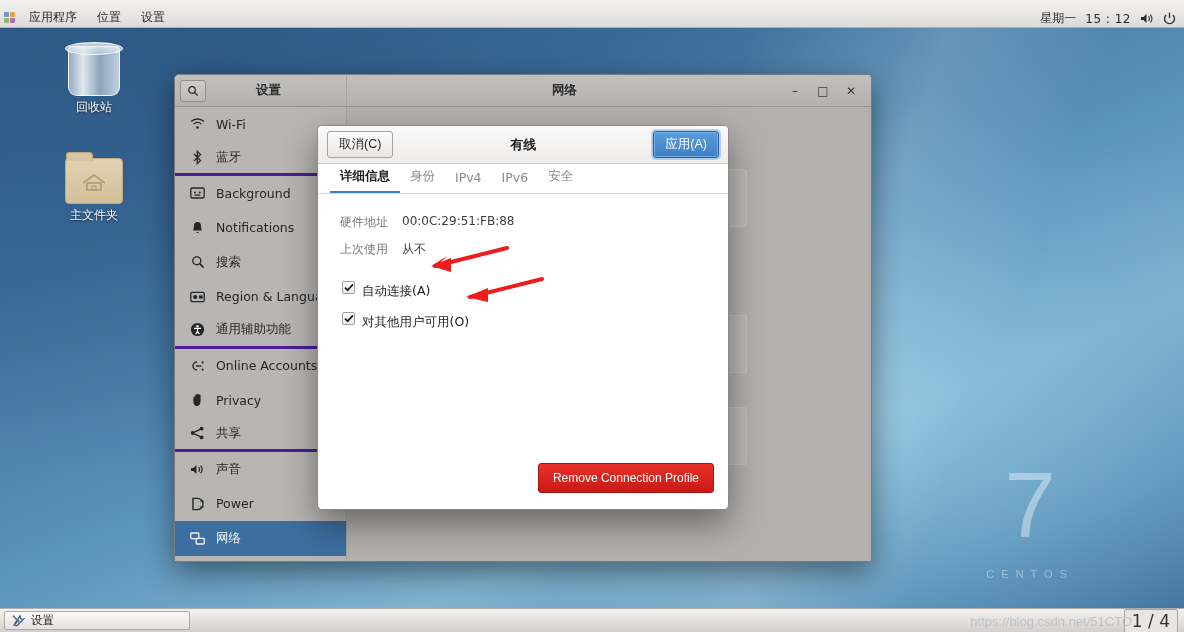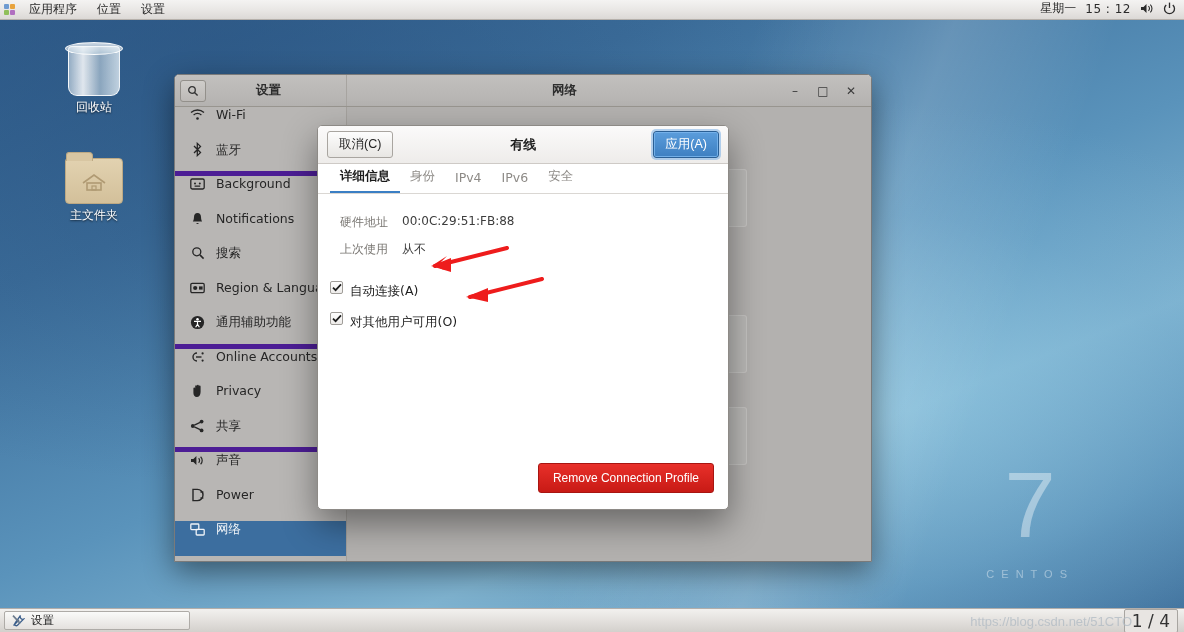--- a/index.html
+++ b/index.html
@@ -31,24 +31,24 @@
     font-size: 92px; line-height: 82px; font-weight: 300;
     font-family: "Liberation Sans", sans-serif;
   }
   .centos-brand .word {
     font-size: 11px; letter-spacing: 7px; margin-top: 22px;
     font-family: "Liberation Sans", sans-serif;
   }
 
   
   #top-panel {
-    position: absolute; left: 0; top: 0; width: 1184px; height: 20px;
+    position: absolute; left: 0; top: 0; width: 1184px; height: 28px;
     background: linear-gradient(180deg, #f4f3f2 0%, #e9e7e5 52%, #dcd9d6 100%);
     border-bottom: 1px solid #b5b0ab;
-    display: flex; align-items: flex-start; font-size: 12px; color: #2a2a2a;
+    display: flex; align-items: flex-end; font-size: 12px; color: #2a2a2a;
     z-index: 60;
     gap: 16px;
   }
   .menu-left { display: flex; align-items: center; gap: 2px; padding-left: 4px; }
   .menu-item { padding: 2px 9px; cursor: default; line-height: 15px; }
   .menu-left .gnome-dot { width: 12px; height: 12px; margin-right: 2px; position: relative; }
   .menu-left .gnome-dot span {
     position: absolute; width: 5px; height: 5px; border-radius: 1px;
   }
   .panel-right {
@@ -128,24 +128,24 @@
   }
 
   .win-body { flex: 1; display: flex; min-height: 0; }
 
   
   .sidebar {
     width: 172px; background: #b8b6b4; border-right: 1px solid #a4a19d;
     overflow: hidden;
   }
   .side-item {
-    height: 34.5px; display: flex; gap: 10px;
+    height: 34.5px; display: flex; align-items: center; gap: 10px;
     padding: 0 0 0 14px; font-size: 12.5px; color: #262626; cursor: pointer;
   }
-  .side-item.sep-after { border-bottom: 5px solid #4c1d95; }
+  .side-item.sep-after { border-bottom: 3px solid #4c1d95; }
   .side-item.selected { background: #3c6e9f; color: #f2f5f8; }
   .side-item .sicon {
     width: 17px; height: 16px; display: flex; align-items: center; justify-content: center;
     flex: 0 0 17px;
   }
 
   
   .net-panel { flex: 1; background: #b3b1af; position: relative; overflow: hidden; }
   .plus-btn {
     font-size: 17px; color: #2d2d2d; line-height: 1; user-select: none;
@@ -194,21 +194,21 @@
   }
   .dlg-tab.active { color: #1b1b1b; font-weight: bold; border-bottom-color: #3b7fc4; }
   .dlg-content { flex: 1; position: relative; padding: 20px 0 0 0; }
 
   .info-row {
     display: flex; font-size: 12px; margin: 0 0 10px 22px; color: #4a4a4a;
   }
   .info-row .k { width: 62px; color: #7a7773; }
   .info-row .v { color: #3d3d3d; }
 
-  .chk-row { display: flex; align-items: flex-start; margin: 0 0 12px 12px; }
+  .chk-row { display: flex; align-items: flex-start; margin: 0 0 12px 24px; }
   .chk-row.tight { margin-bottom: 14px; }
   .chk-box {
     width: 13px; height: 13px; flex: 0 0 13px; margin-top: 1px;
     border: 1px solid #a09d99; border-radius: 2px;
     background: linear-gradient(180deg,#fefefe,#eeecea);
     display: flex; align-items: center; justify-content: center; cursor: pointer;
   }
   .chk-box svg { display: block; }
   .chk-txt { margin-left: 7px; }
   .chk-label { font-size: 12.5px; color: #1d1d1d; line-height: 14px; }

